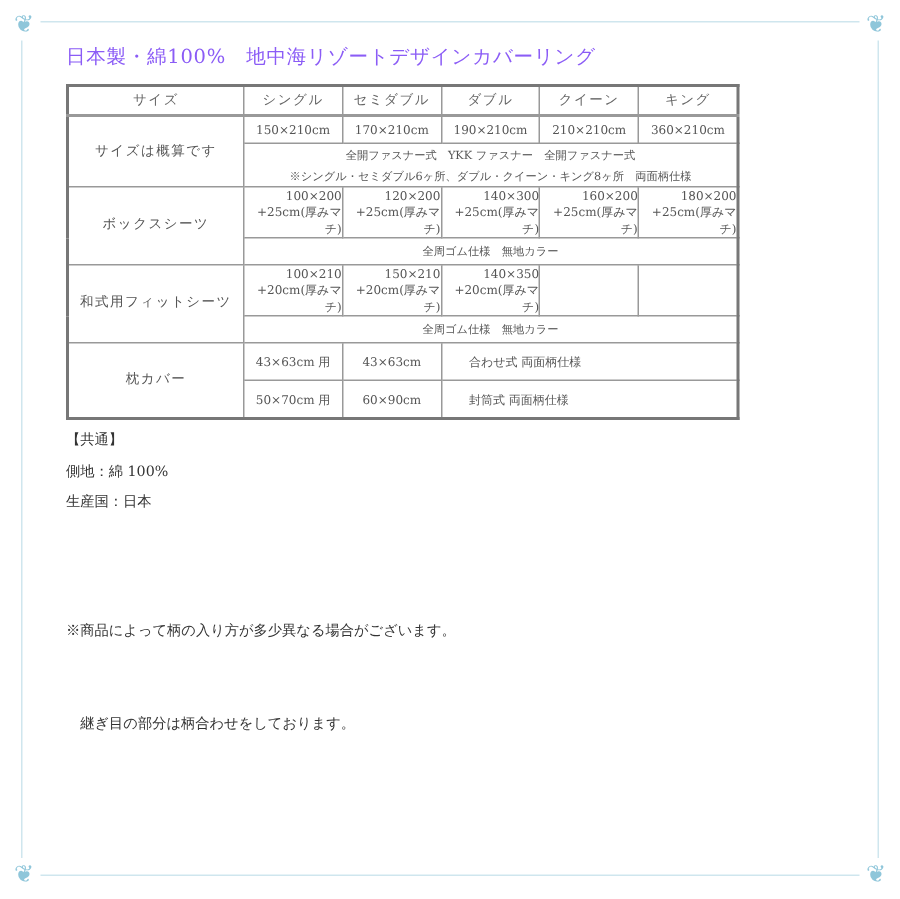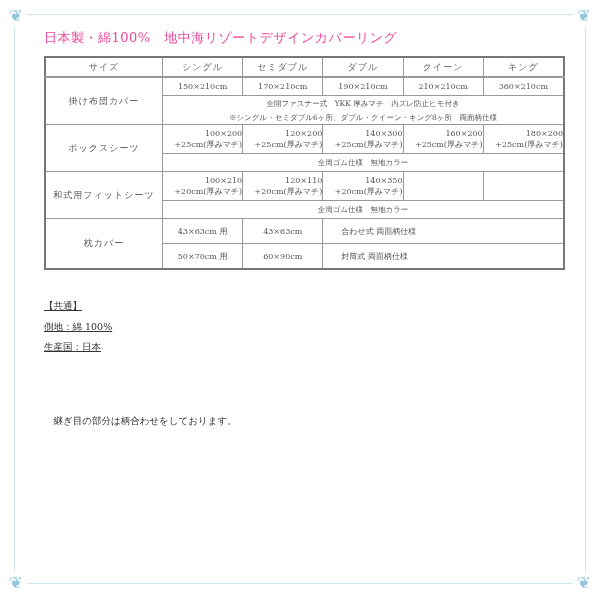--- a/index.html
+++ b/index.html
@@ -6,35 +6,35 @@
     body { width:600px; height:599px; position:relative; overflow:hidden;
       font-family:"DejaVu Serif","Liberation Serif",serif; color:#333; }
     .frame { position:absolute; left:14px; top:14px; width:572px; height:570px;
       border:1px solid #cfe6ee; box-sizing:border-box; }
     .corner { position:absolute; width:22px; height:22px; color:#8fc6da;
       font-size:16px; line-height:22px; text-align:center; background:#fff; }
     .c-tl { left:5px; top:5px; }
     .c-tr { right:5px; top:5px; }
     .c-bl { left:5px; bottom:5px; }
     .c-br { right:5px; bottom:5px; }
-    .title { position:absolute; left:44px; top:29px; font-size:13px; color:#ec4899;
+    .title { position:absolute; left:44px; top:29px; font-size:13px; color:#8b5cf6;
       letter-spacing:0.5px; white-space:pre; }
-    table.spec { position:absolute; left:44px; top:56px; width:521px;
+    table.spec { position:absolute; left:44px; top:56px; width:449px;
       border-collapse:collapse; font-size:8px; color:#555; }
     table.spec td { border:1px solid #999; text-align:center; padding:0; line-height:11px; }
     table.spec { border:2px solid #777; }
     .hdr td { height:18px; font-size:9px; color:#666; letter-spacing:1px; }
     .hdr { border-bottom:2px solid #999; }
     .rowlabel { font-size:9px; color:#555; letter-spacing:1px; width:116px; }
     .size1 td { height:17px;margin-top:12px; }
     .note td { height:14px; font-size:7.5px; }
     .two td.sz { height:28px;text-align:right; }
     .pillow td { height:24px; }
     .leftnote { text-align:left !important; padding-left:18px !important;margin-top:26px; }
-    .info { position:absolute; left:44px; top:296px; font-size:9.5px; color:#333; line-height:20.5px;text-decoration:underline; }
+    .info { position:absolute; left:44px; top:284px; font-size:9.5px; color:#333; line-height:20.5px; }
     .notes { position:absolute; left:44px; top:370px; font-size:9.5px; color:#333; line-height:20.5px; white-space:pre; }
   </style>
 </head>
 <body>
 
 <div class="frame"></div>
 <div class="corner c-tl">❦</div>
 <div class="corner c-tr">❦</div>
 <div class="corner c-bl">❦</div>
 <div class="corner c-br">❦</div>
@@ -45,29 +45,29 @@
   <tbody>
       <tr class="hdr">
     <td>サイズ</td>
     <td>シングル</td>
     <td>セミダブル</td>
     <td>ダブル</td>
     <td>クイーン</td>
     <td>キング</td>
   </tr>
   <tr class="size1">
-    <td class="rowlabel" rowspan="3">掛け布団カバー</td>
+    <td class="rowlabel" rowspan="3">サイズは概算です</td>
     <td>150×210cm</td>
     <td>170×210cm</td>
     <td>190×210cm</td>
     <td>210×210cm</td>
     <td>360×210cm</td>
   </tr>
   <tr class="note">
-    <td colspan="5" style="border-bottom:none;">全開ファスナー式　YKK 厚みマチ　内ズレ防止ヒモ付き</td>
+    <td colspan="5" style="border-bottom:none;">全開ファスナー式　YKK ファスナー　全開ファスナー式</td>
   </tr>
   <tr class="note">
     <td colspan="5" style="border-top:none;">※シングル・セミダブル6ヶ所、ダブル・クイーン・キング8ヶ所　両面柄仕様</td>
   </tr>
 
   <tr class="two">
     <td class="rowlabel" rowspan="2">ボックスシーツ</td>
     <td class="sz">
           <div>100×200</div>
           <div>+25cm(厚みマチ)</div>
@@ -93,21 +93,21 @@
     <td colspan="5" style="height:17px;">全周ゴム仕様　無地カラー</td>
   </tr>
 
   <tr class="two">
     <td class="rowlabel" rowspan="2">和式用フィットシーツ</td>
     <td class="sz">
           <div>100×210</div>
           <div>+20cm(厚みマチ)</div>
         </td>
     <td class="sz">
-          <div>120×110</div>
+          <div>150×210</div>
           <div>+20cm(厚みマチ)</div>
         </td>
     <td class="sz">
           <div>140×350</div>
           <div>+20cm(厚みマチ)</div>
         </td>
     <td class="sz"></td>
     <td class="sz"></td>
   </tr>
   <tr class="note">
@@ -128,20 +128,21 @@
 </tbody>
   </table>
 
 <div class="info">
   <div>【共通】</div>
   <div>側地：綿 100%</div>
   <div>生産国：日本</div>
 </div>
 
 <div class="notes">
+  <div>※商品によって柄の入り方が多少異なる場合がございます。</div>
   <div>　継ぎ目の部分は柄合わせをしております。</div>
   
   
   
   
   
   
 </div>
 
 </body></html>

